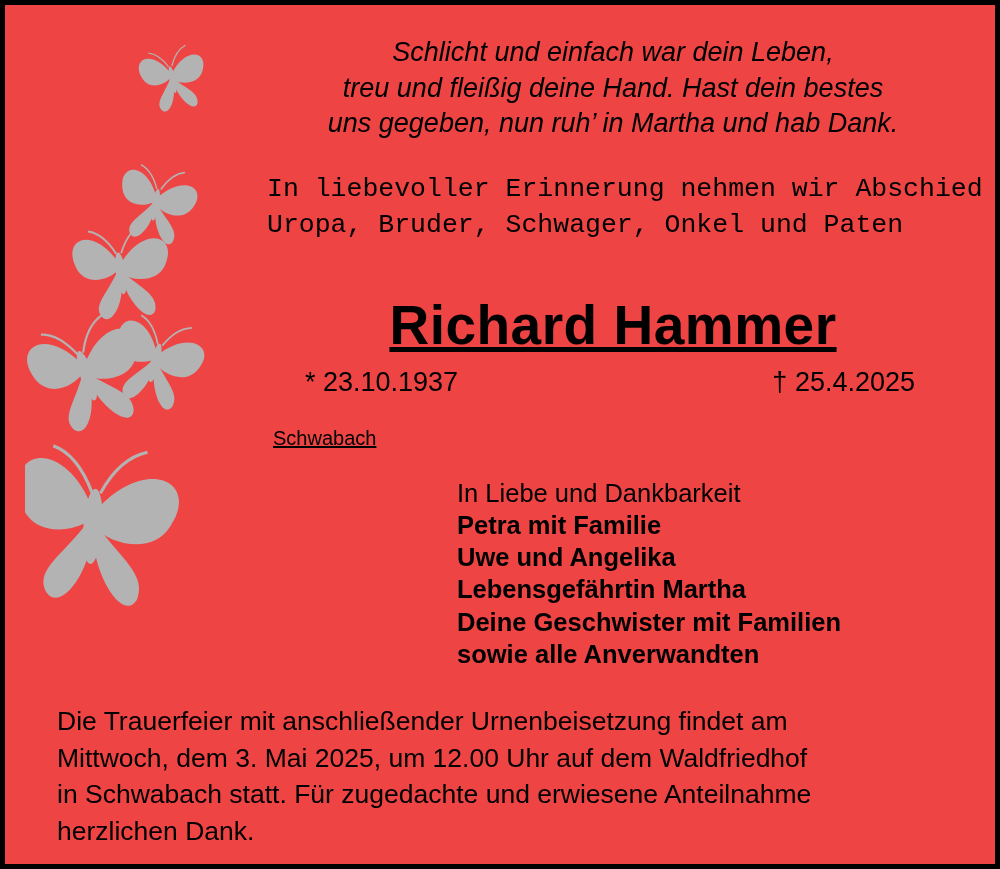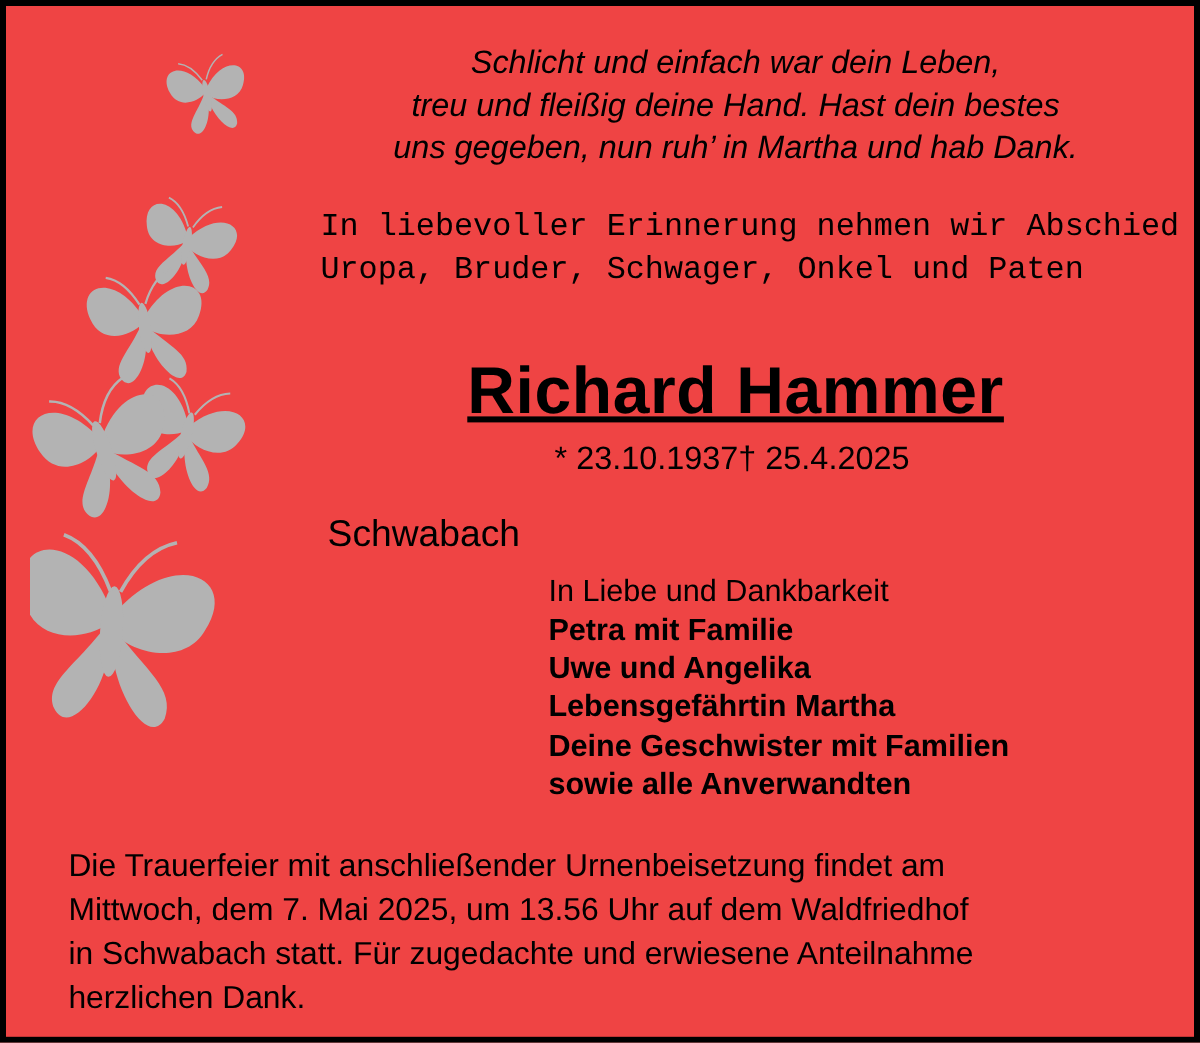--- a/index.html
+++ b/index.html
@@ -72,27 +72,28 @@
     white-space: nowrap;
     text-decoration: underline;
   }
   .dates {
     position: absolute;
     left: 300px;
     top: 362px;
     width: 610px;
     font-size: 27px;
     display: flex;
-    justify-content: center;
+    justify-content: space-between;
   }
   .place {
     position: absolute;
     left: 268px;
     top: 422px;
-    font-size: 31px;
+    font-size: 20px;
+    text-decoration: underline;
   }
   .family {
     position: absolute;
     left: 452px;
     top: 472px;
     width: 520px;
     font-size: 25.5px;
     line-height: 1.26;
   }
   .family .fline { display: block; white-space: nowrap; }
@@ -204,19 +205,19 @@
       <span class="fline">In Liebe und Dankbarkeit</span>
       <span class="fline bold">Petra mit Familie</span>
       <span class="fline bold">Uwe und Angelika</span>
       <span class="fline bold">Lebensgefährtin Martha</span>
       <span class="fline bold">Deine Geschwister mit Familien</span>
       <span class="fline bold">sowie alle Anverwandten</span>
     </div>
 
     <div class="ceremony">
       <span class="cline">Die Trauerfeier mit anschließender Urnenbeisetzung findet am</span>
-      <span class="cline">Mittwoch, dem 7. Mai 2025, um 13.56 Uhr auf dem Waldfriedhof</span>
+      <span class="cline">Mittwoch, dem 3. Mai 2025, um 12.00 Uhr auf dem Waldfriedhof</span>
       <span class="cline">in Schwabach statt. Für zugedachte und erwiesene Anteilnahme</span>
       <span class="cline">herzlichen Dank.</span>
     </div>
 
   </div>
 </div>
 
 </body></html>

